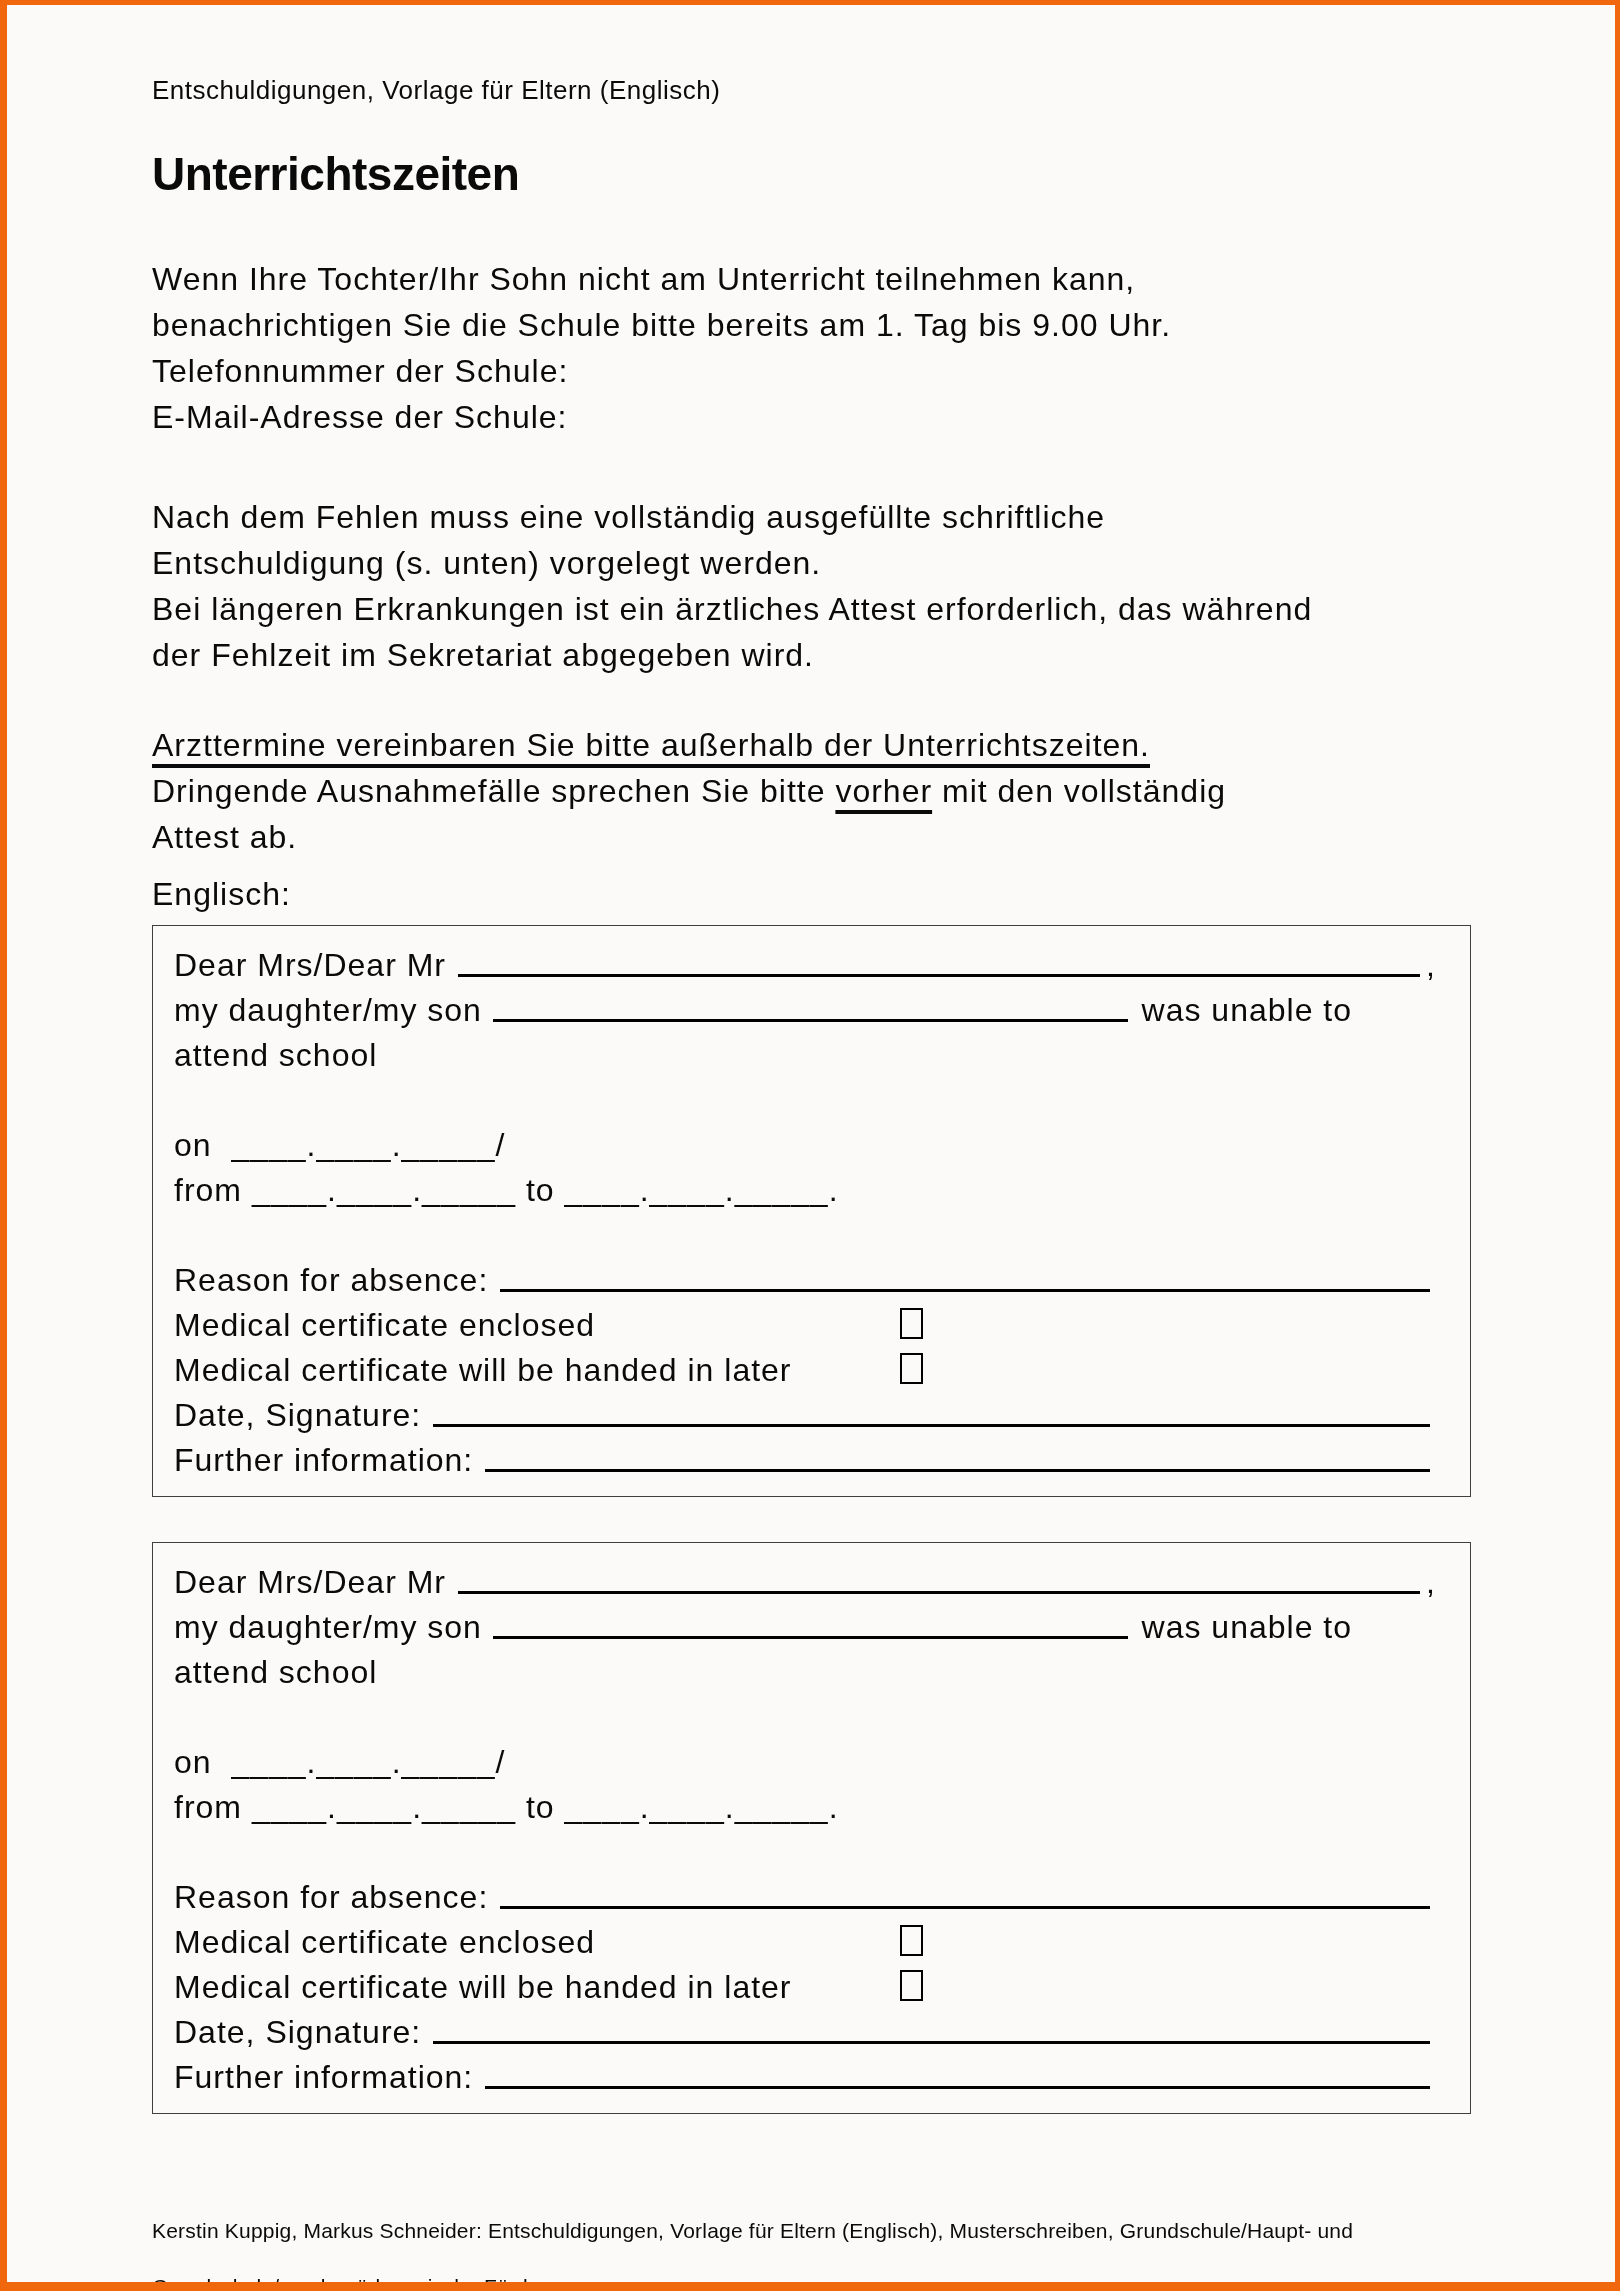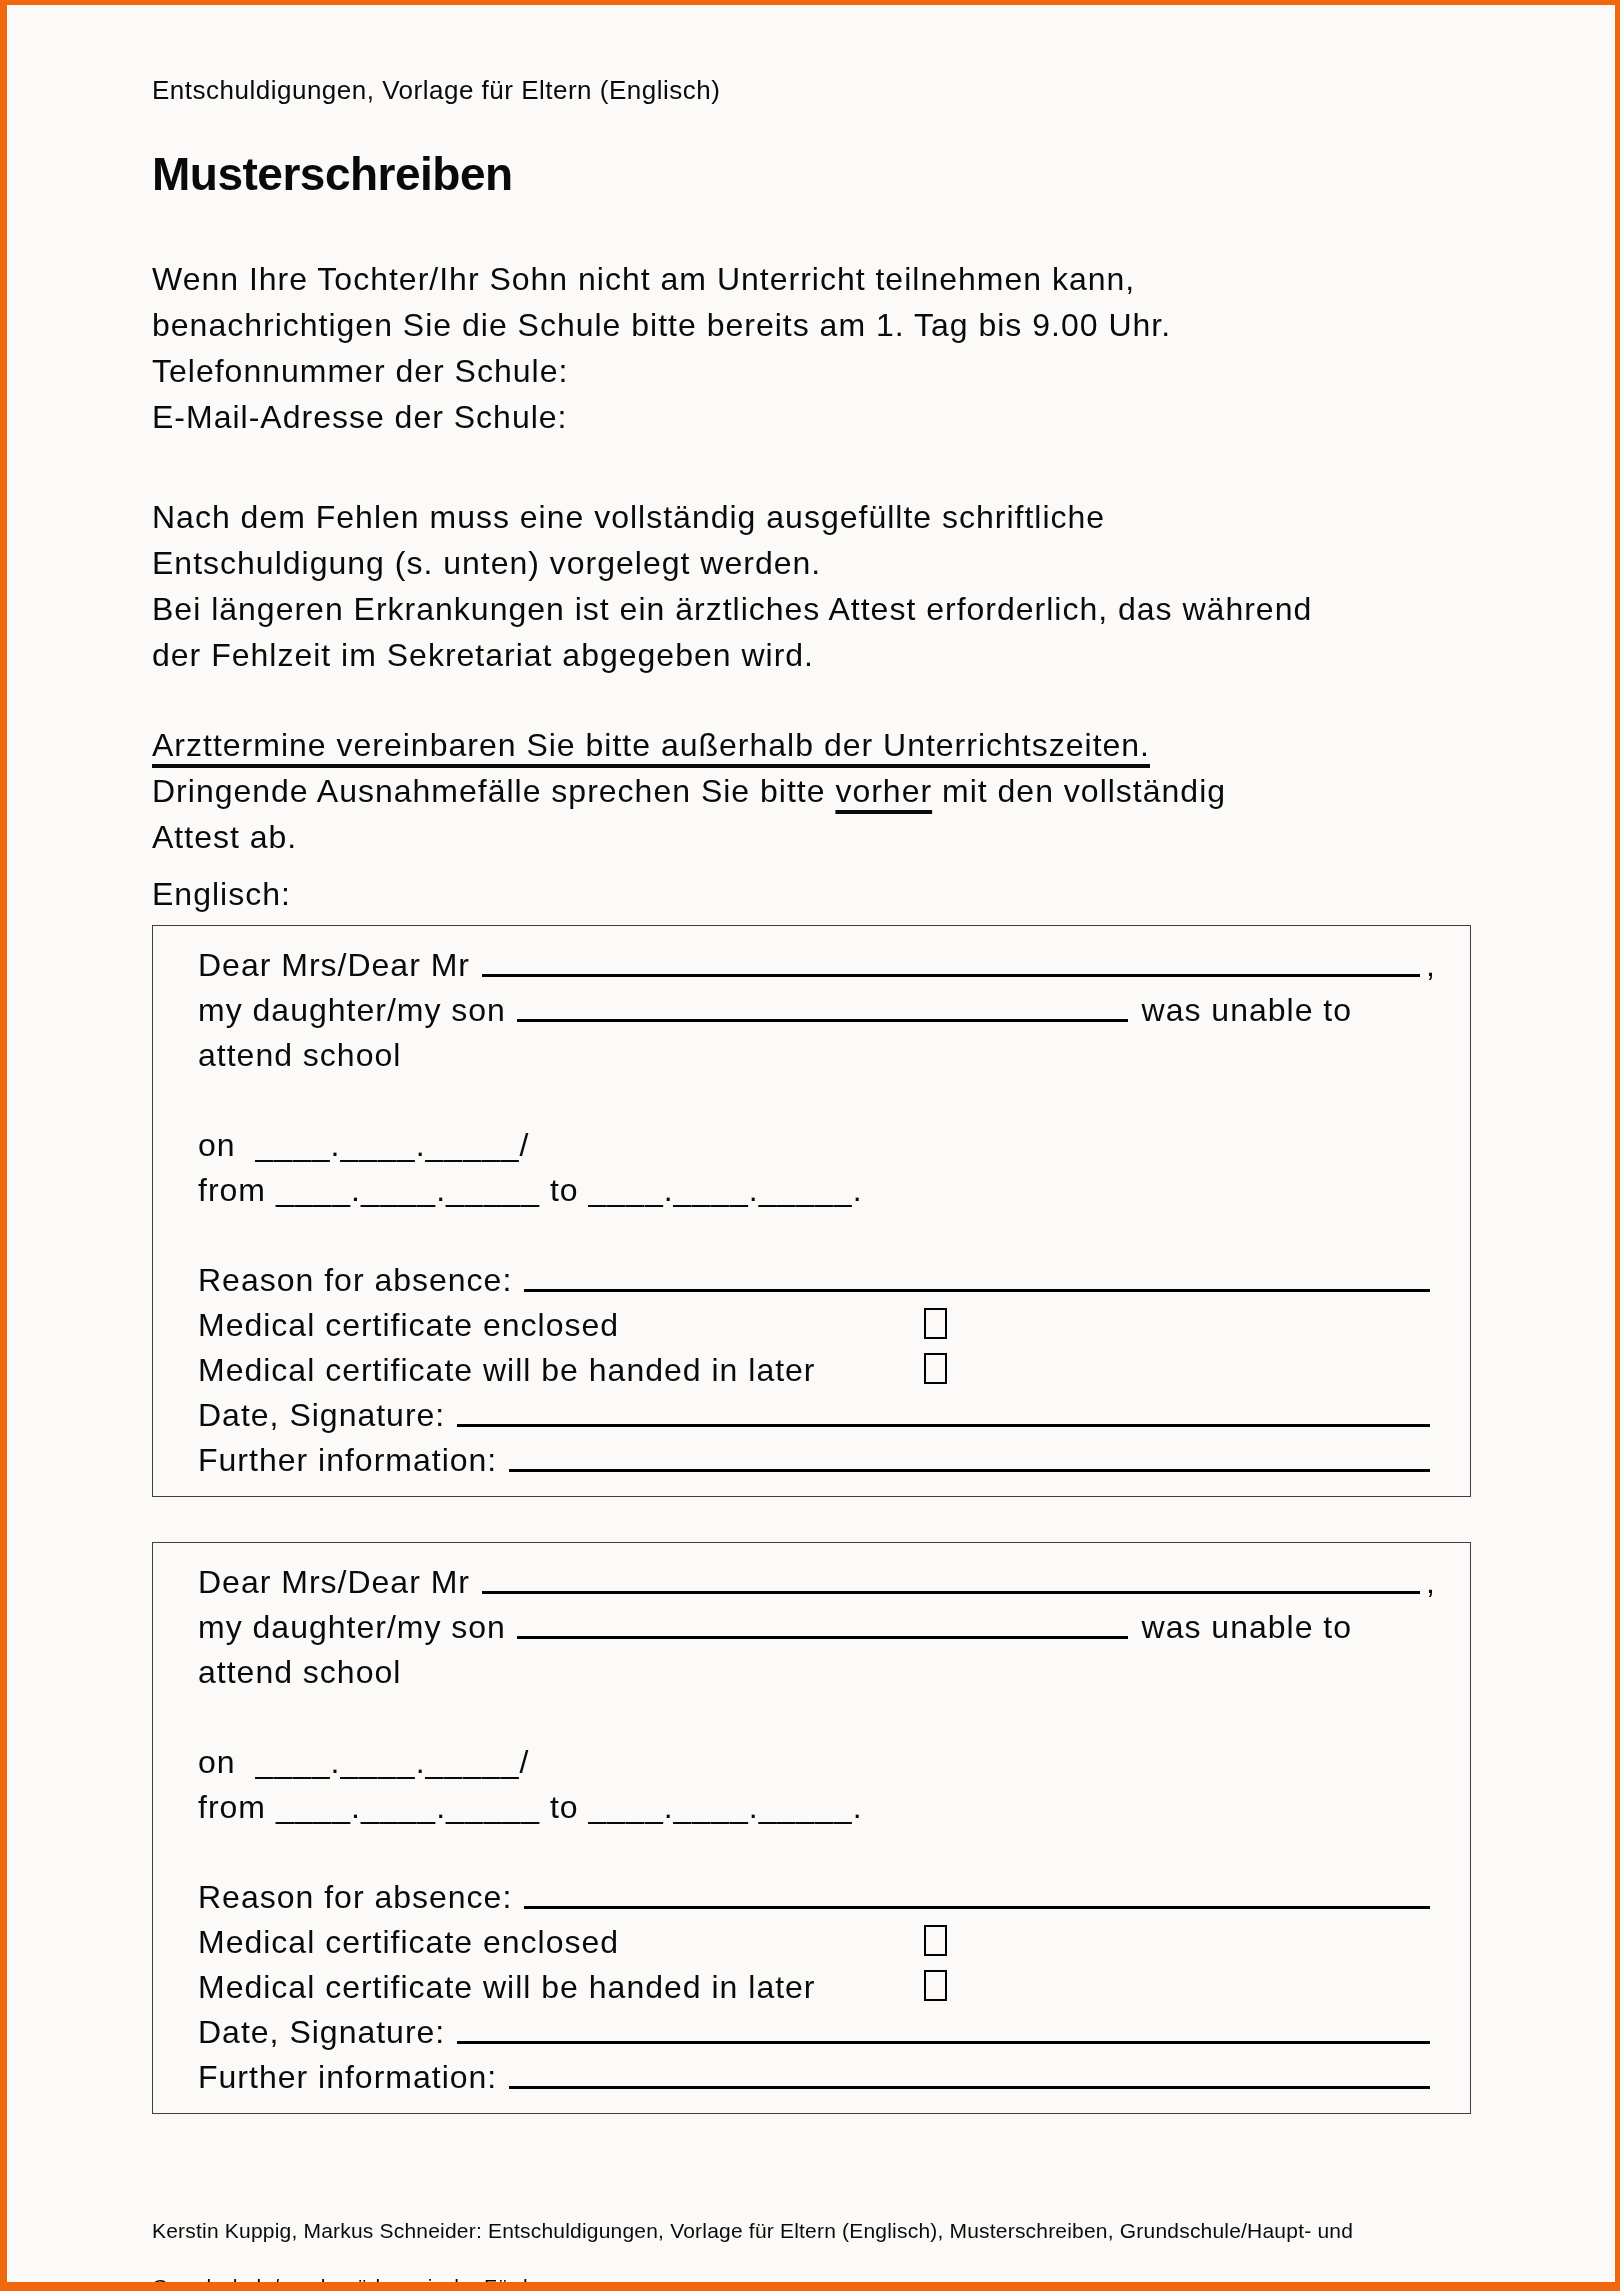--- a/index.html
+++ b/index.html
@@ -58,21 +58,20 @@
     font-size: 32px;
     letter-spacing: 1px;
   }
   .form-box.box1 { margin-top: 10.5px; }
   .form-box.box2 { margin-top: 45px; }
   .brow {
     display: flex;
     height: 45px;
     align-items: flex-end;
     white-space: pre;
-    margin-left: 24px;
   }
   .brow .txt { display: block; }
   .fill {
     flex: 1 1 auto;
     border-bottom: 3.8px solid #000;
     margin: 0 5.7px 7.6px 11.5px;
     height: 1px;
   }
   .fill.short { margin-right: 13.4px; }
   .suffix-gap { margin-right: 84px; }
@@ -93,21 +92,21 @@
   }
   .footer .line { white-space: nowrap; margin-top: 28px; }
 </style>
 </head>
 <body>
 
 <div class="content">
 
   <div class="doc-header">Entschuldigungen, Vorlage für Eltern (Englisch)</div>
 
-  <h1 class="doc-title">Musterschreiben</h1>
+  <h1 class="doc-title">Unterrichtszeiten</h1>
 
   <div class="para first">
     <div class="line">Wenn Ihre Tochter/Ihr Sohn nicht am Unterricht teilnehmen kann,</div>
     <div class="line">benachrichtigen Sie die Schule bitte bereits am 1. Tag bis 9.00 Uhr.</div>
     <div class="line">Telefonnummer der Schule:</div>
     <div class="line">E-Mail-Adresse der Schule:</div>
   </div>
 
   <div class="para">
     <div class="line">Nach dem Fehlen muss eine vollständig ausgefüllte schriftliche</div>

